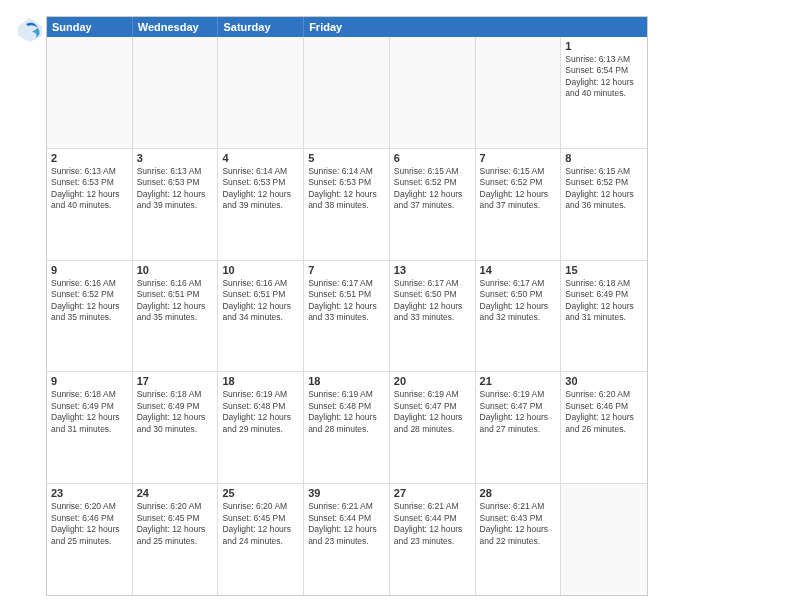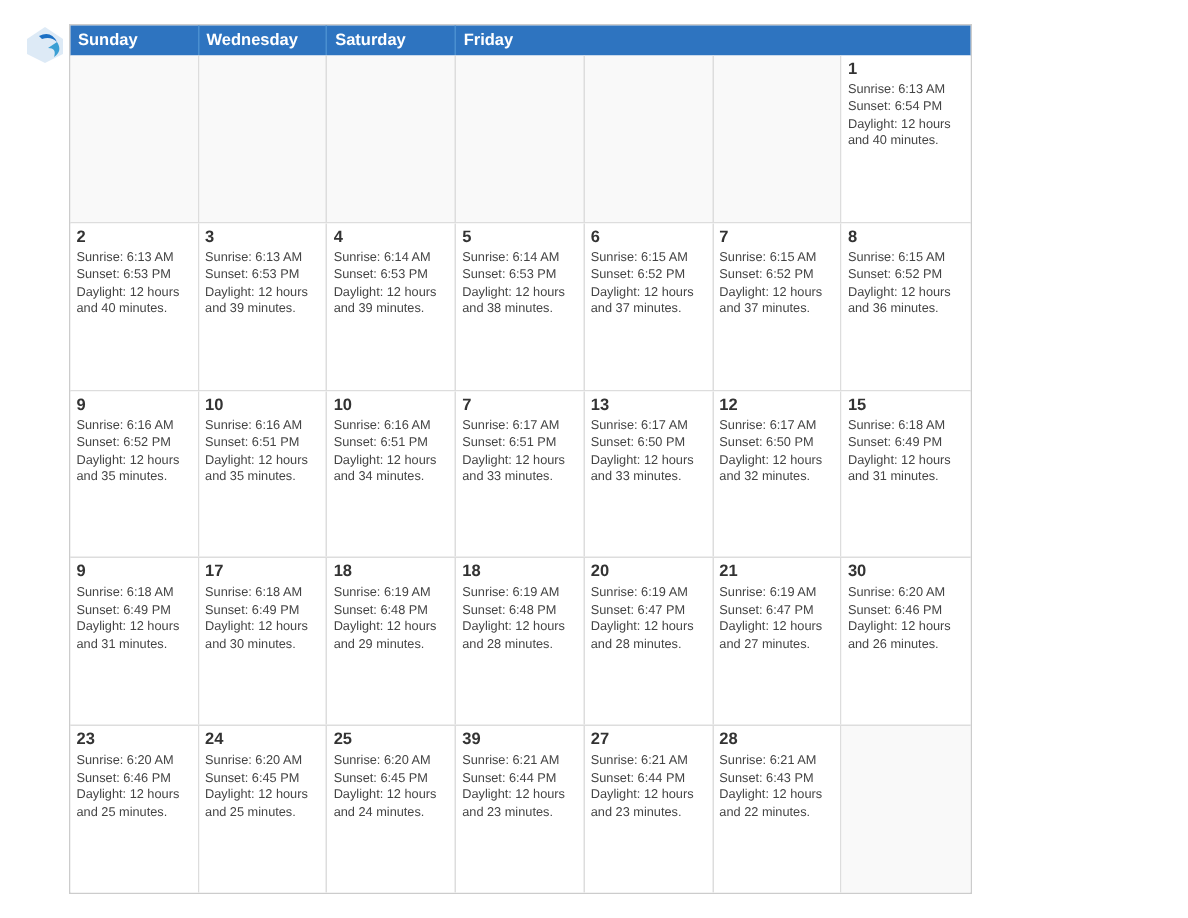--- a/index.html
+++ b/index.html
@@ -231,21 +231,21 @@
 and 33 minutes.</div>
           </div>
           <div class="cal-cell">
             <span class="day-num">13</span>
             <div class="day-info" style="white-space: pre-line;">Sunrise: 6:17 AM
 Sunset: 6:50 PM
 Daylight: 12 hours
 and 33 minutes.</div>
           </div>
           <div class="cal-cell">
-            <span class="day-num">12</span>
+            <span class="day-num">14</span>
             <div class="day-info" style="white-space: pre-line;">Sunrise: 6:17 AM
 Sunset: 6:50 PM
 Daylight: 12 hours
 and 32 minutes.</div>
           </div>
           <div class="cal-cell">
             <span class="day-num">15</span>
             <div class="day-info" style="white-space: pre-line;">Sunrise: 6:18 AM
 Sunset: 6:49 PM
 Daylight: 12 hours

